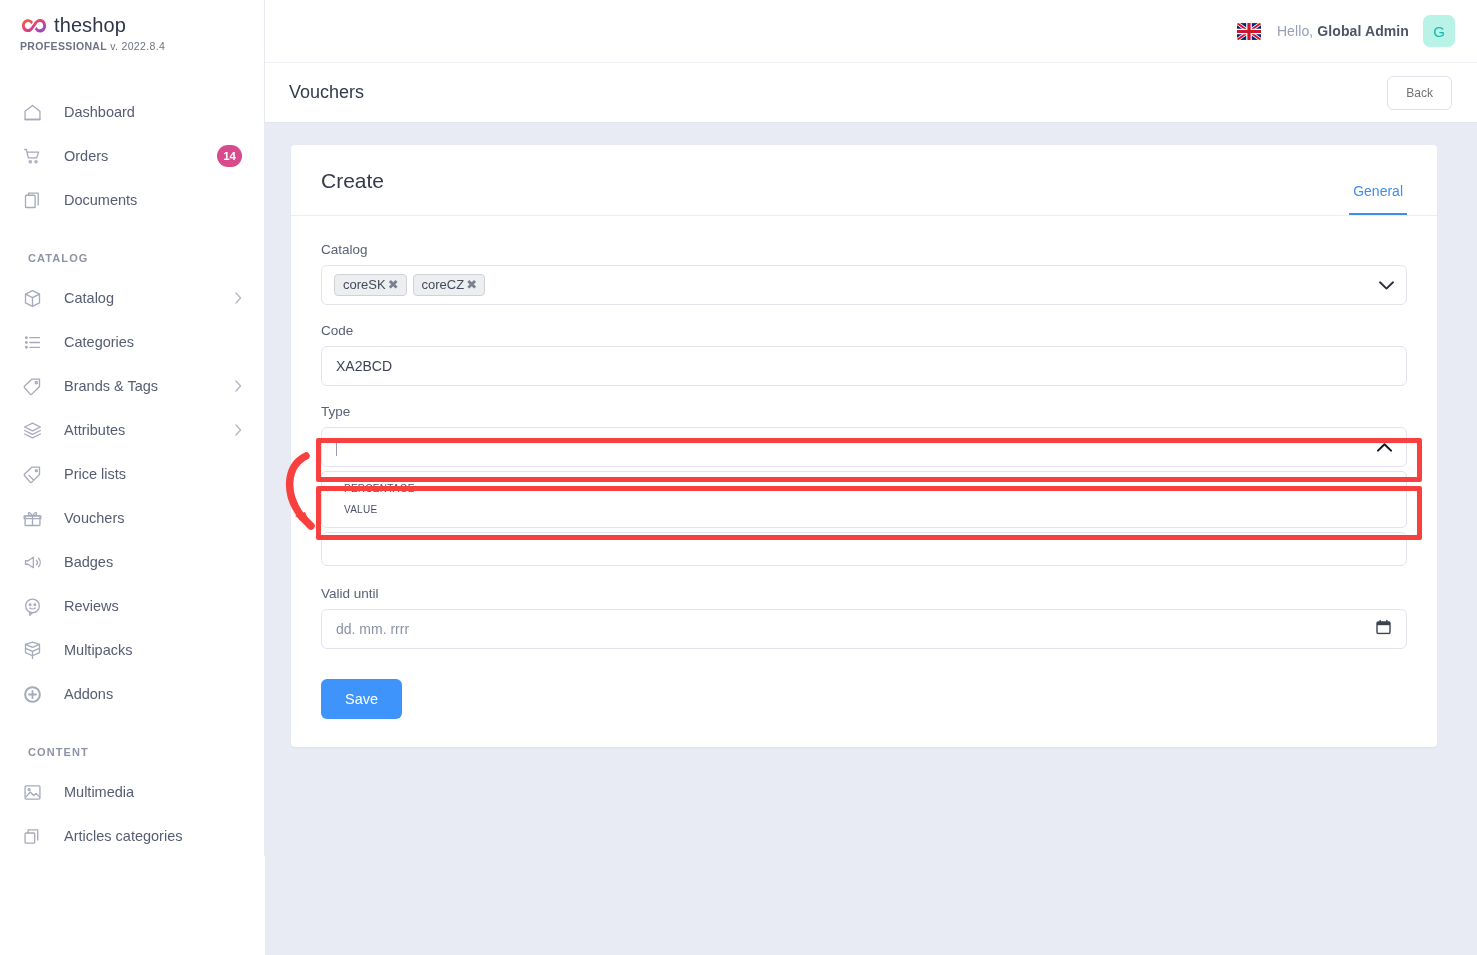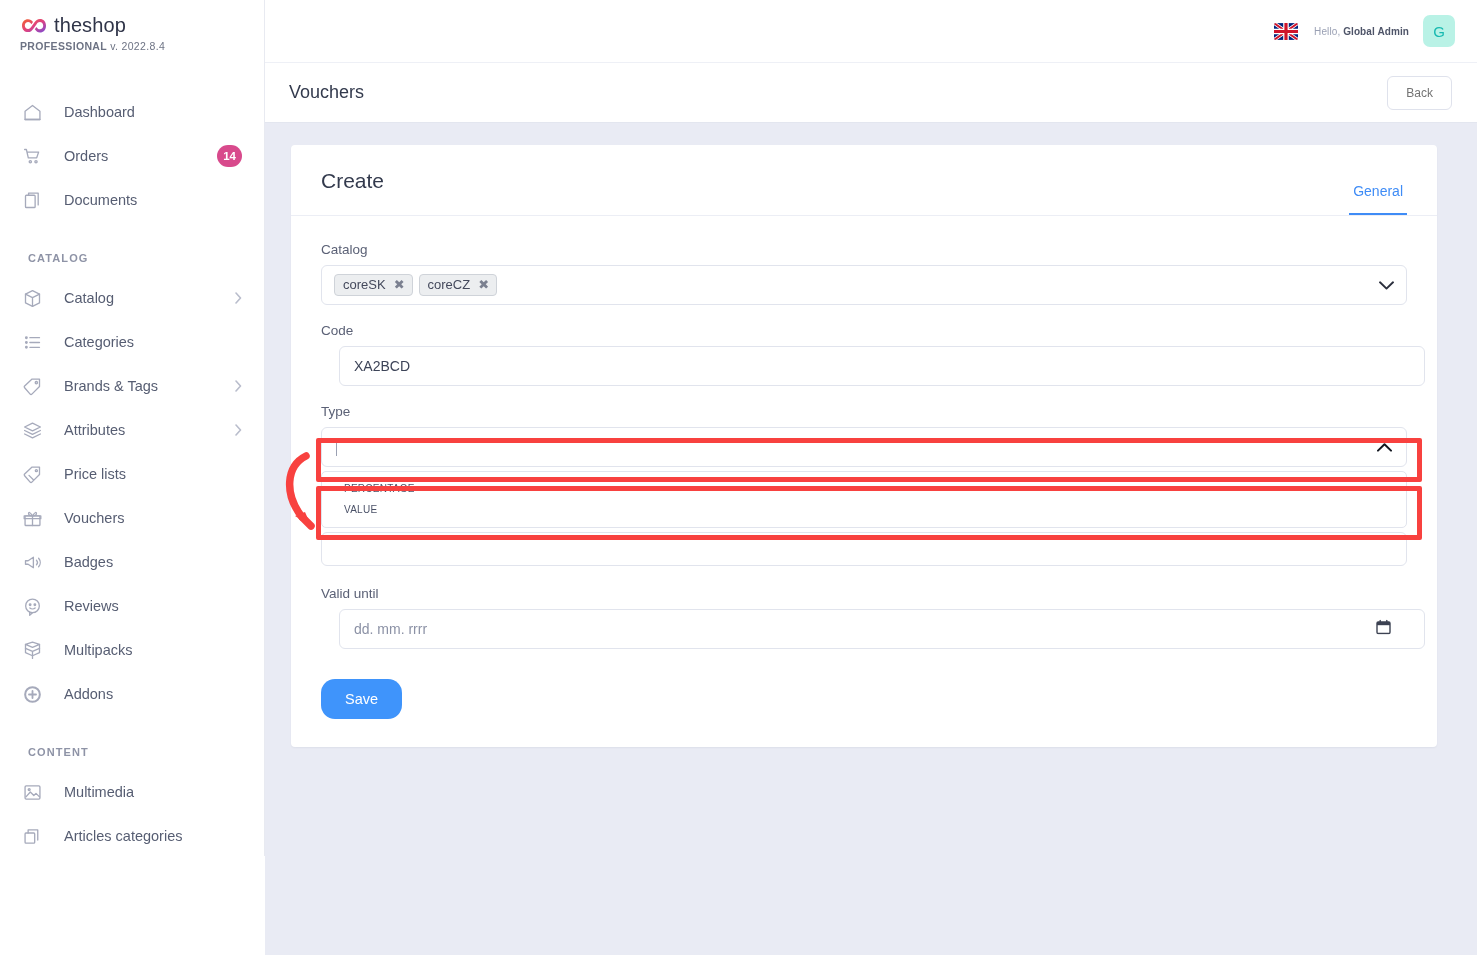--- a/index.html
+++ b/index.html
@@ -77,21 +77,21 @@
     height: 62px; min-height: 62px;
     background: #fff;
     display: flex; align-items: center; justify-content: flex-end;
     padding: 0 22px;
   }
   .flag {
     width: 24px; height: 17px; border-radius: 2px;
     overflow: hidden; display: block; margin-right: 16px;
   }
   .hello {
-    font-size: 10px; color: #9aa0b4; letter-spacing: .1px;
+    font-size: 14px; color: #9aa0b4; letter-spacing: .1px;
   }
   .hello b { color: #4e5468; font-weight: 700; }
   .avatar {
     margin-left: 14px;
     width: 32px; height: 32px; border-radius: 7px;
     background: #b9f2e6; color: #17b9b0;
     display: flex; align-items: center; justify-content: center;
     font-size: 15px; font-weight: 500;
   }
 
@@ -147,33 +147,32 @@
     margin-bottom: 8px; font-weight: 400;
   }
   .f-input {
     width: 100%; height: 40px;
     border: 1px solid #e1e4ed; border-radius: 6px;
     background: #fff;
     font-size: 14px; color: #3d4458;
     padding: 0 14px;
     font-family: "Liberation Sans", sans-serif;
     outline: none;
-    margin-left: 18px;
   }
   .f-input::placeholder { color: #8b91a5; }
 
   
   .multiselect {
     width: 100%; min-height: 40px;
     border: 1px solid #e1e4ed; border-radius: 6px;
     background: #fff; display: flex; align-items: center;
     padding: 0 12px 0 6px; cursor: pointer;
   }
   .chip {
-    display: inline-flex; align-items: center; gap: 8px;
+    display: inline-flex; align-items: center; gap: 2px;
     background: #eceef0; border: 1px solid #cfd3d9;
     border-radius: 4px;
     font-size: 13px; color: #44495c;
     padding: 3px 7px 4px 8px;
     margin-left: 6px;
     line-height: 1;
   }
   .chip-x { color: #7b8090; font-size: 13px; cursor: pointer; }
   .ms-caret { margin-left: auto; color: #2b2f3d; display: flex; }
 
@@ -215,21 +214,21 @@
   .date-wrap { position: relative; }
   .date-ico {
     position: absolute; right: 16px; top: 50%;
     transform: translateY(-50%);
     color: #3c4252; pointer-events: none;
   }
 
   .save-btn {
     margin-top: 12px;
     background: #3f94fb; color: #fff;
-    border: none; border-radius: 14px;
+    border: none; border-radius: 6px;
     font-size: 14.5px; font-weight: 500;
     padding: 12px 24px; cursor: pointer;
     font-family: "Liberation Sans", sans-serif;
   }
 
   
   .annot-layer {
     position: absolute; left: 0; top: 0;
     width: 1477px; height: 955px;
     pointer-events: none; z-index: 40;

